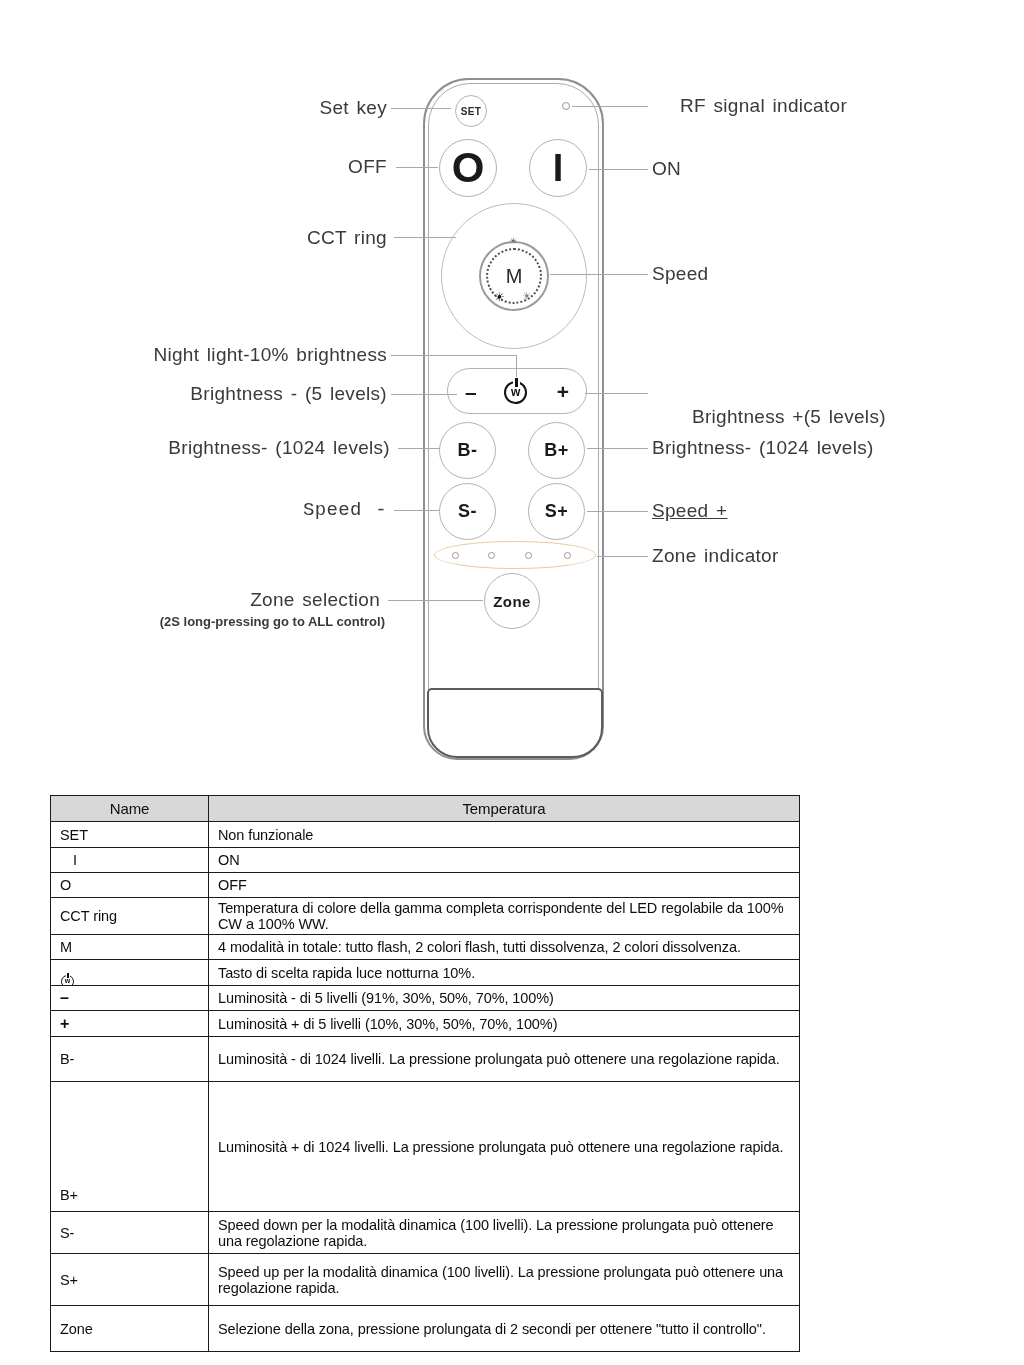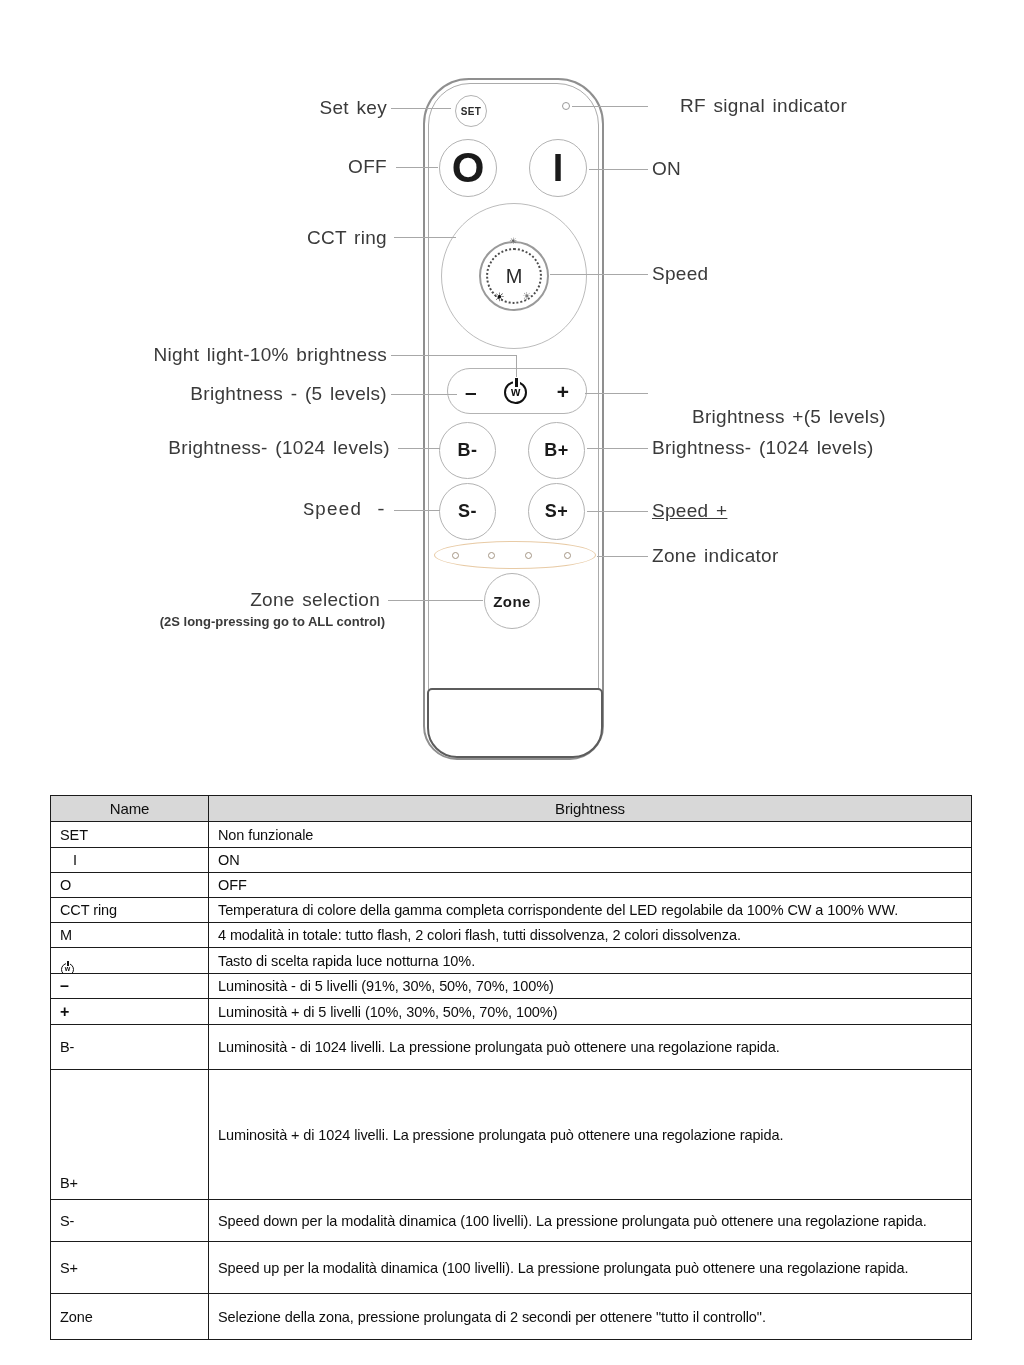--- a/index.html
+++ b/index.html
@@ -65,21 +65,21 @@
   
   .lbl{position:absolute;font-size:19px;color:#3a3a3a;letter-spacing:.3px;word-spacing:2px;
       white-space:nowrap;transform:translateY(-50%);}
   .lbl-l{text-align:center;}
   .note{position:absolute;font-size:13px;font-weight:700;color:#3a3a3a;white-space:nowrap;
       transform:translateY(-50%);}
   .cline{position:absolute;height:1px;background:#a8a8a8;}
   .vline{position:absolute;width:1px;background:#a8a8a8;}
 
   
-  table.spec{position:absolute;left:50px;top:795px;width:922px;border-collapse:collapse;
+  table.spec{position:absolute;left:50px;top:795px;width:750px;border-collapse:collapse;
       table-layout:fixed;font-size:14.5px;color:#0e0e0e;letter-spacing:-0.1px;}
   table.spec col.c1{width:158px;}
   table.spec td,table.spec th{border:1.5px solid #1b1b1b;padding:2px 9px;vertical-align:middle;
       overflow:hidden;}
   table.spec th{background:#d8d8d8;font-weight:500;font-size:15px;text-align:center;height:21px;}
   table.spec td.name{text-align:left;}
   tr.h26{height:26px;} tr.h25{height:25px;} tr.h45{height:45px;} tr.h130{height:130px;}
   tr.h42{height:42px;} tr.h52{height:52px;} tr.h46{height:46px;}
   tr.row-bplus td.name{vertical-align:bottom;padding-bottom:8px;}
   td.sym{font-weight:700;font-size:16px;}
@@ -178,21 +178,21 @@
   </div>
 
   <table class="spec">
     <colgroup>
         <col class="c1">
         <col>
       </colgroup>
     <tbody>
         <tr>
       <th>Name</th>
-      <th>Brightness</th>
+      <th>Temperatura</th>
     </tr>
     <tr class="h26">
       <td class="name">SET</td>
       <td>Non funzionale</td>
     </tr>
     <tr class="h25">
       <td class="name" style="padding-left:22px;">I</td>
       <td>ON</td>
     </tr>
     <tr class="h25">

